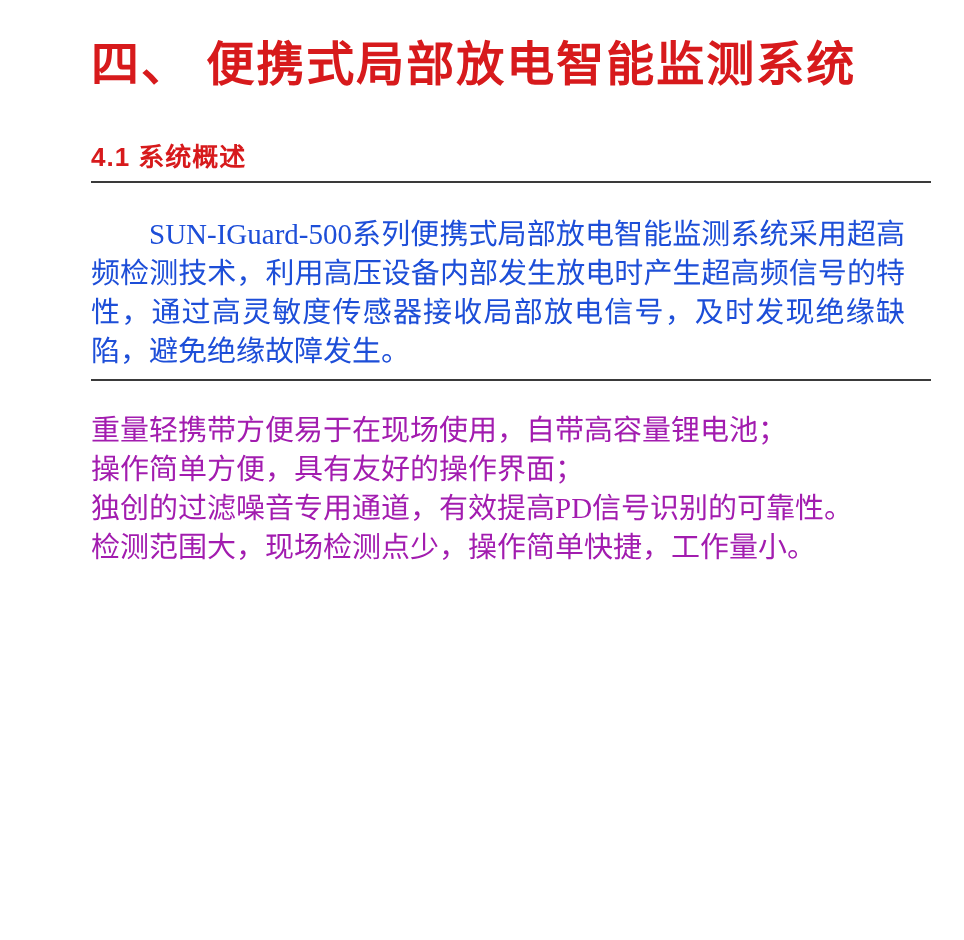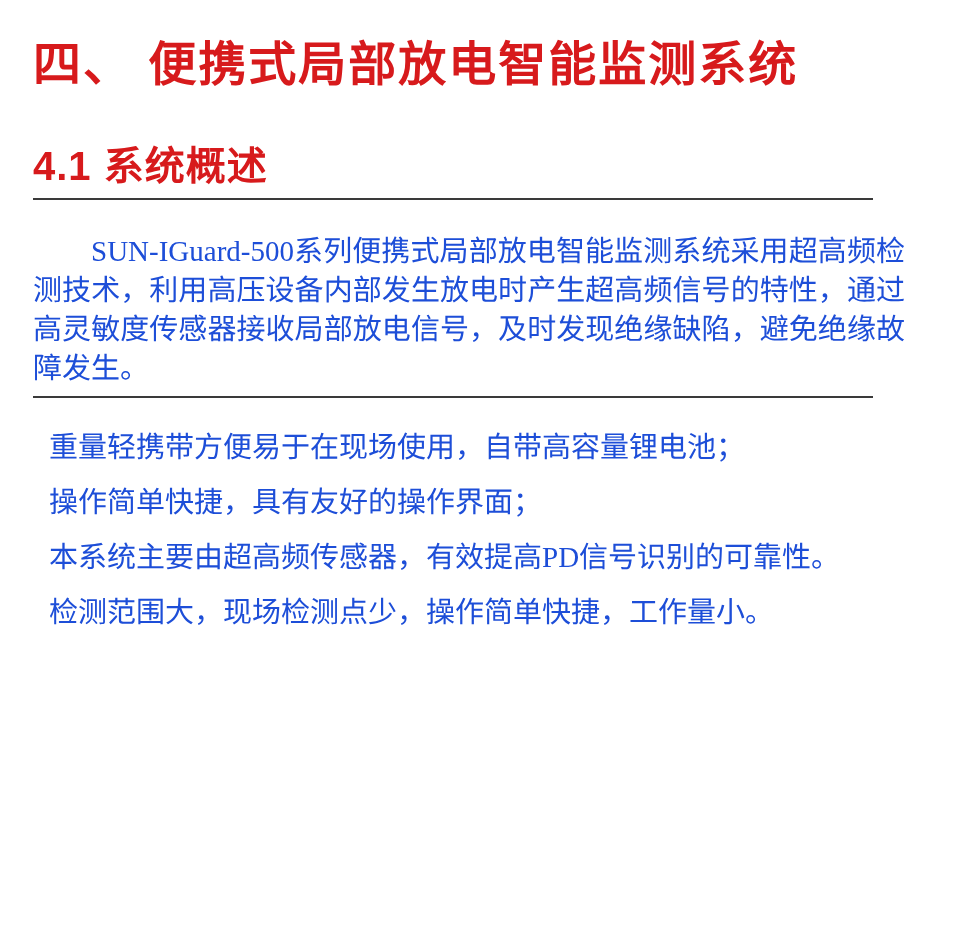--- a/index.html
+++ b/index.html
@@ -11,38 +11,38 @@
     width: 964px;
     height: 940px;
     overflow: hidden;
     font-family: "Liberation Serif", "DejaVu Serif", serif;
     color: #1f1f1f;
   }
   .page {
     box-sizing: border-box;
     width: 964px;
     height: 940px;
-    padding: 36px 59px 0 33px;
+    padding: 36px 59px 0 91px;
     background: #ffffff;
   }
   .doc-title {
     margin: 0;
     font-family: "Liberation Sans", "DejaVu Sans", sans-serif;
     font-weight: 700;
     font-size: 48px;
     line-height: 1.2;
     letter-spacing: 2px;
     color: #d71a1c;
     white-space: nowrap;
   }
   .sec-heading {
     margin: 48px 0 0 0;
     font-family: "Liberation Sans", "DejaVu Sans", sans-serif;
     font-weight: 700;
-    font-size: 40px;
+    font-size: 26px;
     line-height: 1.2;
     letter-spacing: 1px;
     color: #d71a1c;
     white-space: nowrap;
   }
   .sec-rule {
     margin: 8px 0 0 0;
     border: none;
     border-top: 2px solid #3a3a3a;
     width: 840px;
@@ -58,43 +58,43 @@
   }
   .body-para.first {
     margin-top: 32px;
   }
   .feature-list {
     margin: 30px 0 0 0;
     padding: 0;
     list-style: none;
   }
   .feature-list li {
-    margin: 16px;
+    margin: 0;
     font-size: 29px;
     line-height: 39px;
-    color: #1d4ed8;
+    color: #a21caf;
     white-space: nowrap;
   }
 </style>
 </head>
 <body>
 
 <div class="page">
 
   <h1 class="doc-title">四、 便携式局部放电智能监测系统</h1>
 
   <section>
     <h2 class="sec-heading">4.1 系统概述</h2>
     <hr class="sec-rule">
     <p class="body-para first">SUN-IGuard-500系列便携式局部放电智能监测系统采用超高频检测技术，利用高压设备内部发生放电时产生超高频信号的特性，通过高灵敏度传感器接收局部放电信号，及时发现绝缘缺陷，避免绝缘故障发生。</p>
   </section>
 
   <section>
     <hr class="sec-rule">
     <ul class="feature-list">
       <li>重量轻携带方便易于在现场使用，自带高容量锂电池；</li>
-      <li>操作简单快捷，具有友好的操作界面；</li>
-      <li>本系统主要由超高频传感器，有效提高PD信号识别的可靠性。</li>
+      <li>操作简单方便，具有友好的操作界面；</li>
+      <li>独创的过滤噪音专用通道，有效提高PD信号识别的可靠性。</li>
       <li>检测范围大，现场检测点少，操作简单快捷，工作量小。</li>
     </ul>
   </section>
 
 </div>
 
 </body></html>

